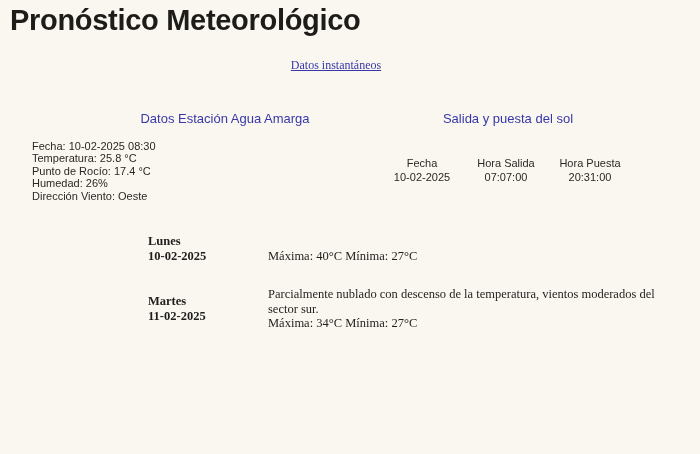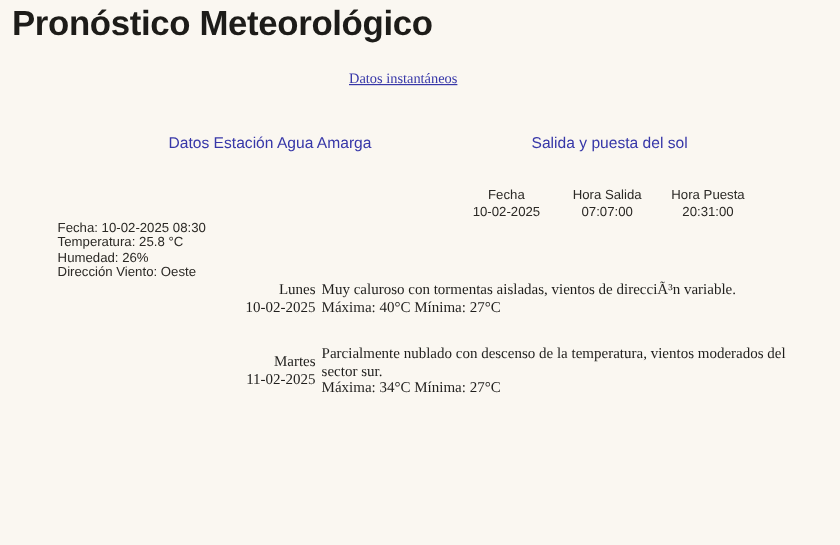--- a/index.html
+++ b/index.html
@@ -20,51 +20,52 @@
     font-size:12px; white-space:nowrap;font-family:Liberation Serif, serif;
   }
   .link-row a { color:var(--accent); text-decoration:underline; cursor:pointer; }
   .col-heading {
     position:absolute; top:111px; transform:translateX(-50%);
     font-size:13px; color:var(--accent); white-space:nowrap;
   }
   .station-heading { left:225px; }
   .sun-heading { left:508px; }
   .station-data {
-    position:absolute; left:48px; top:140px;
-    font-size:11px; line-height:12.4px; color:#2B2925;margin-top:44px;
+    position:absolute; left:32px; top:140px;
+    font-size:11px; line-height:12.4px; color:#2B2925;
   }
   .sun-table { position:absolute; left:380px; top:157px; font-size:11px; }
   .sun-row { display:flex; }
   .sun-row > div { width:84px; text-align:center; line-height:12px; }
   .sun-values { margin-top:2px; }
   .forecast { position:absolute; left:148px; top:234px; }
   .frow {
     display:flex; align-items:center; margin-bottom:24px;
     font-family:"Liberation Serif", serif; font-size:12.5px;
     line-height:14.5px; color:#1F1E1C;
   }
-  .fday { width:115px; text-align:right; font-weight:400; flex-shrink:0; }
+  .fday { width:115px; text-align:left; font-weight:700; flex-shrink:0; }
   .fdesc { margin-left:5px; width:392px; }
 </style>
 </head>
 <body>
 
 <h1 class="page-title">Pronóstico Meteorológico</h1>
 
 <div class="link-row">
   <a>Datos instantáneos</a>
 </div>
 
 <div class="col-heading station-heading">Datos Estación Agua Amarga</div>
 <div class="col-heading sun-heading">Salida y puesta del sol</div>
 
 <div class="station-data">
   <div>Fecha: 10-02-2025 08:30</div>
   <div>Temperatura: 25.8 °C</div>
+  <div>Punto de Rocío: 17.4 °C</div>
   <div>Humedad: 26%</div>
   <div>Dirección Viento: Oeste</div>
 </div>
 
 <div class="sun-table">
   <div class="sun-row sun-headers">
     <div>Fecha</div>
     <div>Hora Salida</div>
     <div>Hora Puesta</div>
   </div>
@@ -75,21 +76,21 @@
   </div>
 </div>
 
 <div class="forecast">
   <div class="frow">
     <div class="fday">
       <span>Lunes</span><br>
       <span>10-02-2025</span>
     </div>
     <div class="fdesc">
-      <span>Muy caluroso con tormentas aisladas, vientos de direcciÃ³n variable.</span><br>
+      <br>
       <span>Máxima: 40°C Mínima: 27°C</span>
     </div>
   </div>
   <div class="frow">
     <div class="fday">
       <span>Martes</span><br>
       <span>11-02-2025</span>
     </div>
     <div class="fdesc">
       <span>Parcialmente nublado con descenso de la temperatura, vientos moderados del sector sur.</span><br>

